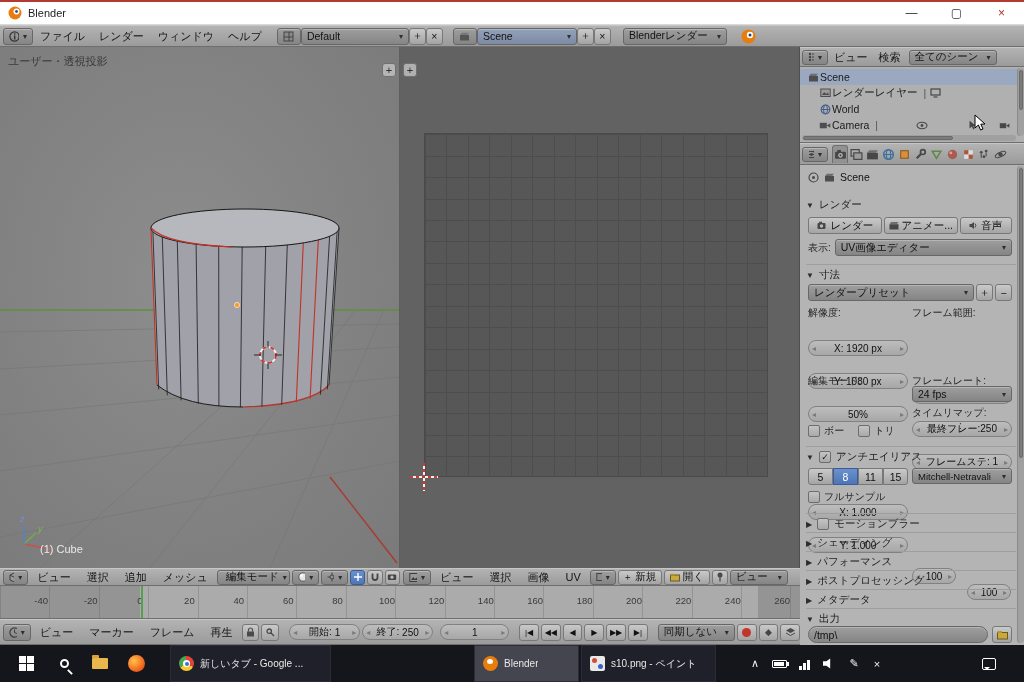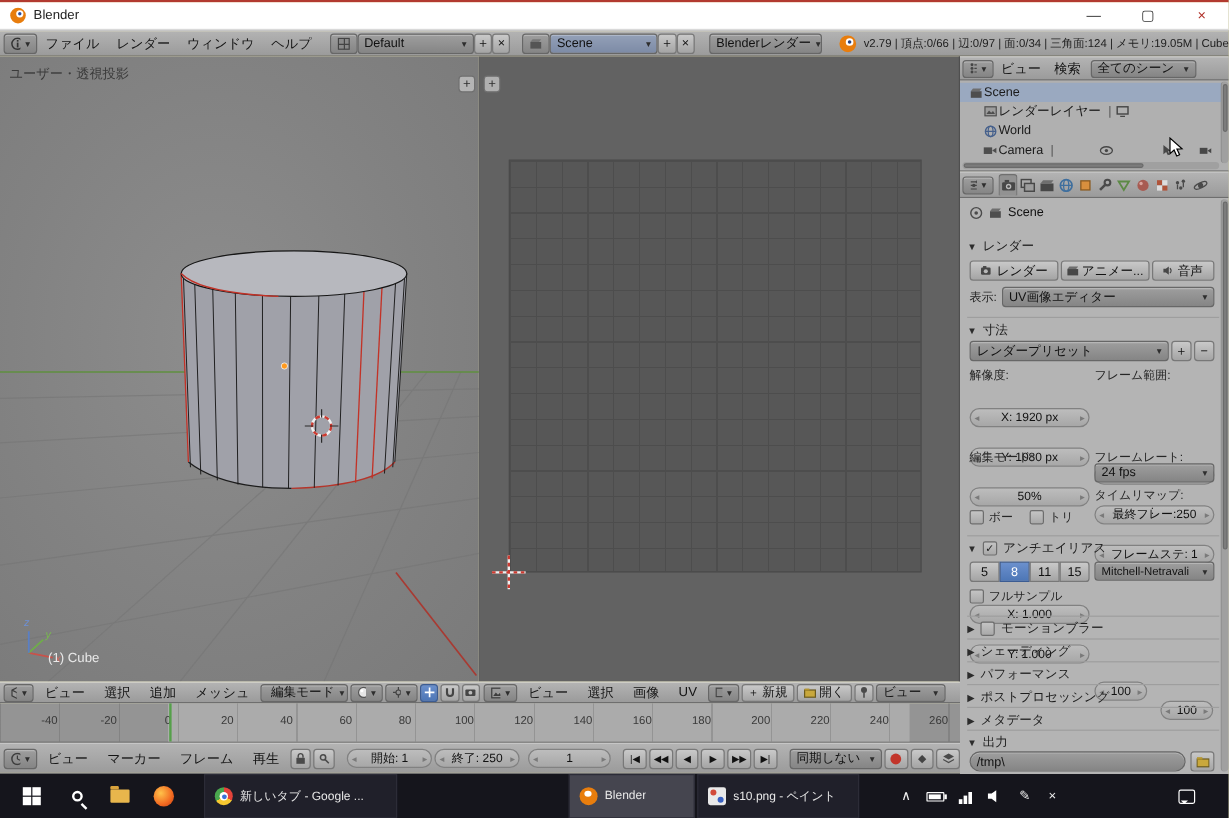--- a/index.html
+++ b/index.html
@@ -1,18 +1,18 @@
 <!DOCTYPE html>
 <html><head>
 <meta charset="utf-8">
 <style>
   html,body{margin:0;padding:0;background:#666;}
   *{box-sizing:border-box;}
   .screen{position:relative;width:1024px;height:682px;overflow:hidden;
-    font-family:"Liberation Sans","DejaVu Sans",sans-serif;font-size:11px;color:#111;background:#fef9c3;}
+    font-family:"Liberation Sans","DejaVu Sans",sans-serif;font-size:11px;color:#111;background:#3b82f6;}
   .abs{position:absolute;}
   .flex{display:flex;align-items:center;}
   
   .accent-top{left:0;top:0;width:1024px;height:2px;background:#b23a30;}
   .titlebar{left:0;top:2px;width:1024px;height:23px;background:#ffffff;border-bottom:1px solid #d9d9d9;display:flex;align-items:center;}
   .titlebar .t-title{margin-left:6px;font-size:11px;color:#222;}
   .wbtn{width:45px;height:23px;display:flex;align-items:center;justify-content:center;font-size:12px;color:#333;}
   .wbtn.close{color:#b03028;}
   
   .hdr{background:linear-gradient(#b3b3b3,#9b9b9b);border-top:1px solid #c6c6c6;border-bottom:1px solid #6e6e6e;display:flex;align-items:center;}
@@ -137,21 +137,20 @@
       <span>Blenderレンダー</span>
       <span class="arr">▾</span>
     </span>
     <span class="oicon" style="margin-left:14px">
       <svg width="15" height="15">
           <circle cx="7.5" cy="7.5" r="7" fill="#e87d0d"></circle>
           <circle cx="9" cy="6" r="3.2" fill="#fff"></circle>
           <circle cx="9" cy="6" r="1.5" fill="#26407e"></circle>
         </svg>
     </span>
-    <span style="margin-left:6px;font-size:9.5px;color:#1e1e1e;white-space:nowrap">v2.79 | 頂点:0/66 | 辺:0/97 | 面:0/34 | 三角面:124 | メモリ:19.05M | Cube</span>
   </div>
 
   <div class="abs" style="left:0;top:47px;width:400px;height:521px;border-right:1px solid #5f5f5f;background:radial-gradient(ellipse at 45% 45%, #8d8d8d 0%, #828282 55%, #7a7a7a 100%);overflow:hidden">
     <svg class="abs" style="left:0;top:0" width="400" height="521" viewBox="0 0 400 521">
 
       <g stroke="#757575" stroke-width="1" opacity="0.6">
         <line x1="0" y1="285" x2="400" y2="277"></line>
         <line x1="0" y1="322" x2="400" y2="300"></line>
         <line x1="0" y1="368" x2="400" y2="330"></line>
         <line x1="0" y1="424" x2="400" y2="368"></line>

